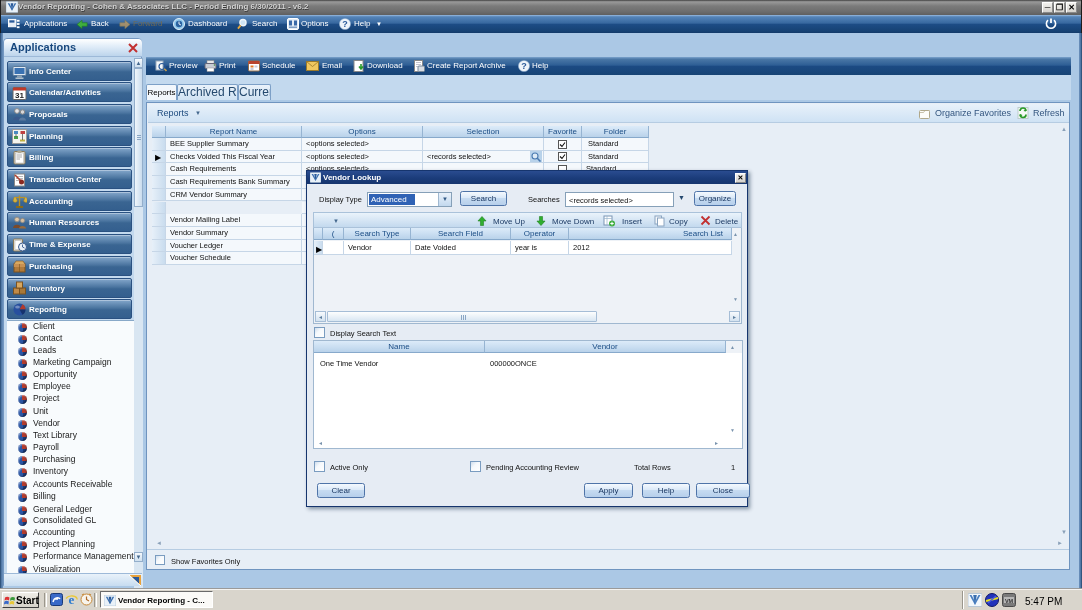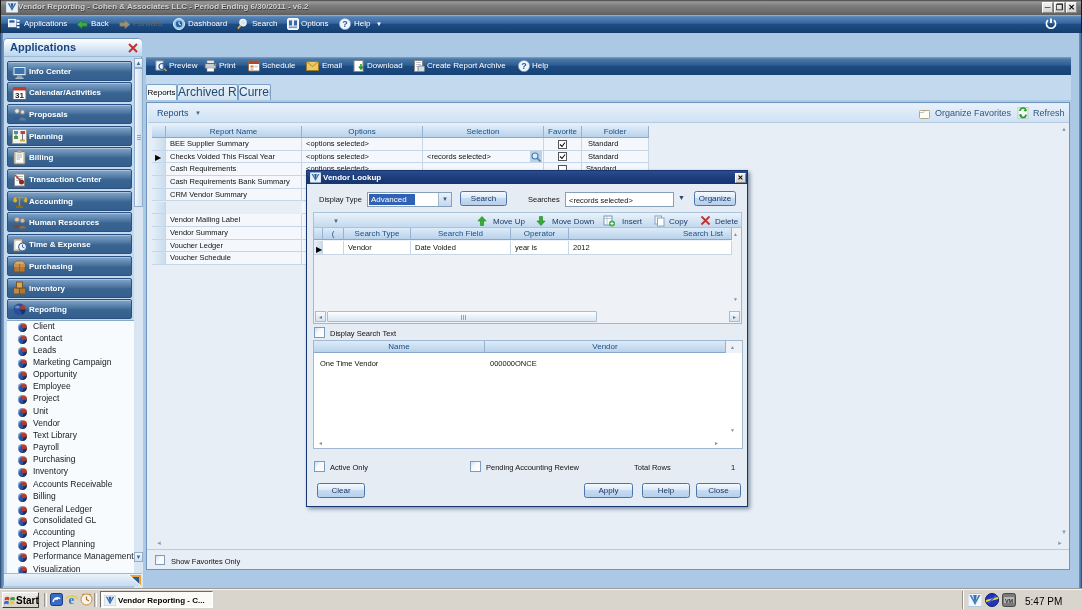--- a/index.html
+++ b/index.html
@@ -568,21 +568,21 @@
     </div>
     <div class="abs cb" style="left:7px;top:290px;"></div>
     <span class="abs dlabel" style="left:23px;top:292px;">Active Only</span>
     <div class="abs cb" style="left:163px;top:290px;"></div>
     <span class="abs dlabel" style="left:179px;top:292px;">Pending Accounting Review</span>
     <span class="abs dlabel" style="left:327px;top:292px;">Total Rows</span>
     <span class="abs dlabel" style="left:424px;top:292px;">1</span>
     <div class="abs xpbtn" style="left:10px;top:312px;width:48px;">Clear</div>
     <div class="abs xpbtn" style="left:277px;top:312px;width:49px;">Apply</div>
     <div class="abs xpbtn" style="left:335px;top:312px;width:48px;">Help</div>
-    <div class="abs xpbtn" style="left:389px;top:312px;width:45px;">Close</div>
+    <div class="abs xpbtn" style="left:389px;top:312px;width:54px;">Close</div>
   </div>
   <div class="abs" id="taskbar">
     <div class="abs" id="startbtn">
       <svg class="abs" style="left:1px;top:2px;" width="12" height="11" viewBox="0 0 12 11">
           <path d="M1 2.5 C2.5 1.5 4 1.5 5.5 2.5 L5 5.5 C3.5 4.5 2 4.5 0.5 5.5 Z" fill="#d33"></path>
           <path d="M6.5 2.7 C8 1.7 9.5 1.7 11 2.7 L10.5 5.7 C9 4.7 7.5 4.7 6 5.7 Z" fill="#3a9a3a"></path>
           <path d="M0.4 6.5 C1.9 5.5 3.4 5.5 4.9 6.5 L4.4 9.5 C2.9 8.5 1.4 8.5 -0.1 9.5 Z" fill="#3a6ac8"></path>
           <path d="M5.9 6.7 C7.4 5.7 8.9 5.7 10.4 6.7 L9.9 9.7 C8.4 8.7 6.9 8.7 5.4 9.7 Z" fill="#e8c838"></path>
         </svg>
       <span>Start</span>

